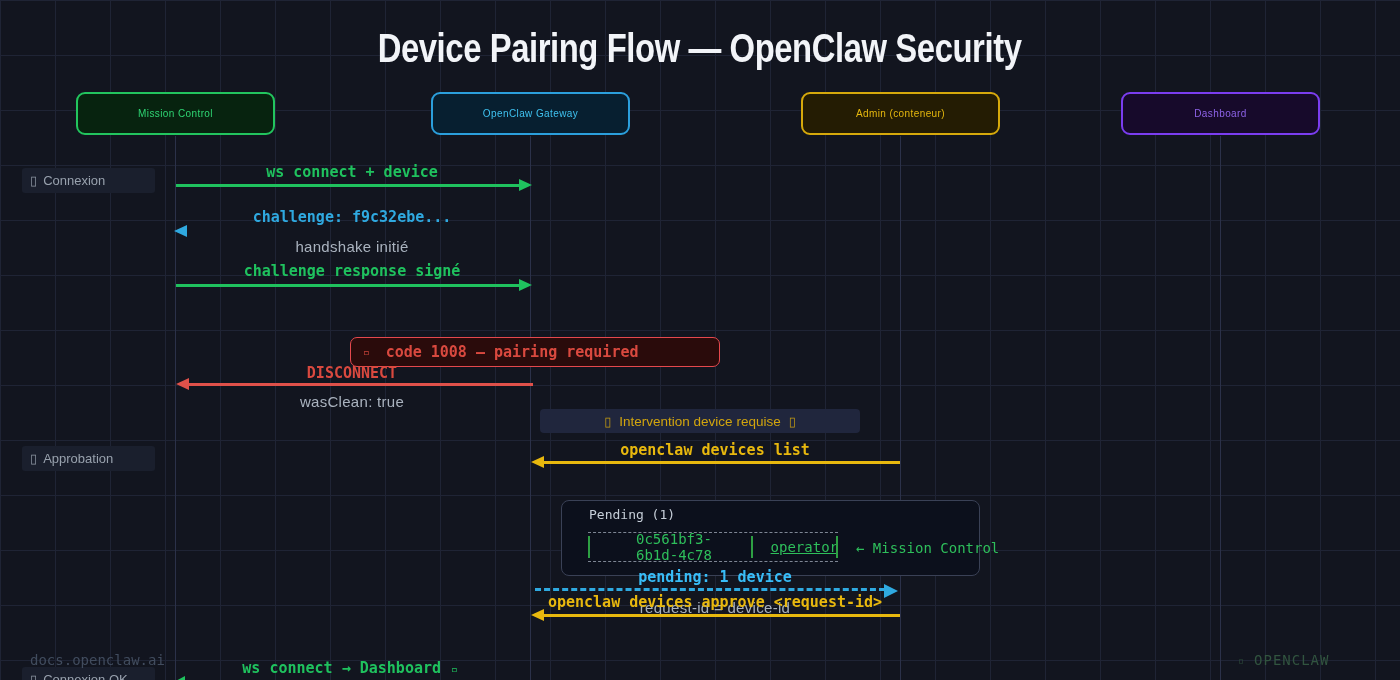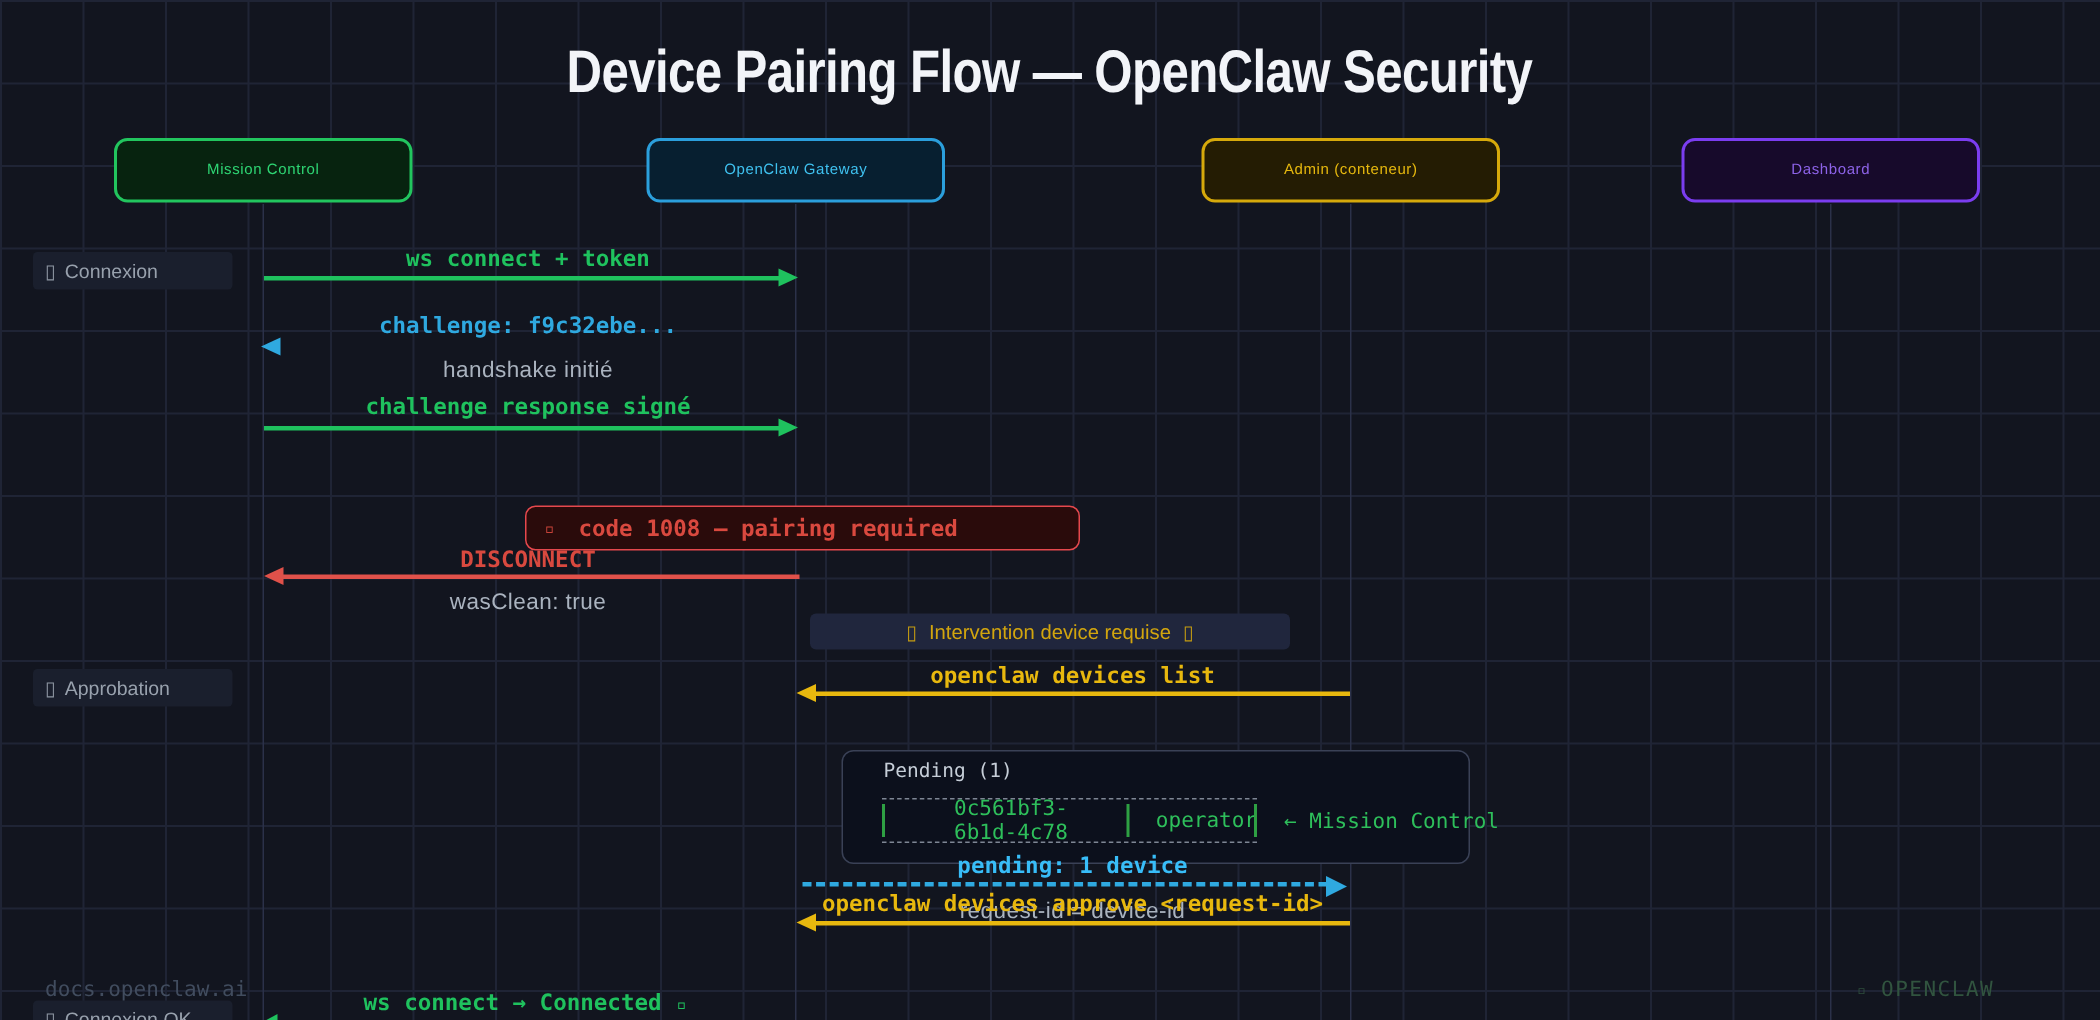--- a/index.html
+++ b/index.html
@@ -45,21 +45,21 @@
   .intervention{position:absolute;left:540px;top:409px;width:320px;height:24px;background:#20263d;border-radius:4px;
     display:flex;align-items:center;justify-content:center;gap:8px;color:#d2a50e;font-size:13.5px;}
   .intervention .tofu{font-size:13px;}
   .panel{position:absolute;left:561px;top:500px;width:419px;height:76px;box-sizing:border-box;
     background:#0c101c;border:1px solid #3a4156;border-radius:8px;}
   .panel-title{position:absolute;left:27px;top:6px;font-family:"DejaVu Sans Mono", monospace;font-size:13px;color:#c6ced8;}
   .ptable{position:absolute;left:26px;top:31px;width:250px;height:30px;box-sizing:border-box;
     border-top:1px dashed #7e8694;border-bottom:1px dashed #7e8694;display:flex;}
   .pcell{display:flex;align-items:center;justify-content:center;font-family:"DejaVu Sans Mono", monospace;
     font-size:14px;color:#2ebf5b;margin-left:48px;}
-  .c1{width:163px;} .c2{width:106px;}
+  .c1{width:163px;} .c2{width:106px;text-decoration:underline;}
   .vbar{position:absolute;top:4px;width:2px;height:22px;background:#2ea043;}
   .origin{position:absolute;left:294px;top:39px;font-family:"DejaVu Sans Mono", monospace;font-size:14px;color:#2ebf5b;white-space:nowrap;text-align:center;}
   .footer-link{position:absolute;left:30px;top:652px;font-family:"DejaVu Sans Mono", monospace;font-size:14px;color:#414c5e;}
   .brand{position:absolute;left:1238px;top:652px;display:flex;align-items:center;gap:9px;color:#31543f;
     font-family:"DejaVu Sans Mono", monospace;font-size:14px;letter-spacing:1px;}
   .brand .tofu{font-size:10px;}
   .reconnect-icon{font-size:11px;margin-left:10px;}
 </style>
 </head>
 <body>
@@ -84,21 +84,21 @@
   </div>
   <div class="phase" style="top:446px;">
     <span class="tofu">▯</span>
     <span>Approbation</span>
   </div>
   <div class="phase" style="top:667px;">
     <span class="tofu">▯</span>
     <span>Connexion OK</span>
   </div>
 
-  <div class="msg green" style="left:152px;top:163px;">ws connect + token</div>
+  <div class="msg green" style="left:152px;top:163px;">ws connect + device</div>
   <div class="aline lg" style="left:176px;top:184px;width:346px;"></div>
   <div class="head hr hg" style="left:519px;top:179px;"></div>
 
   <div class="msg cyan" style="left:152px;top:208px;">challenge: f9c32ebe...</div>
   <div class="head hl hc" style="left:174px;top:225px;"></div>
   <div class="note" style="left:152px;top:238px;">handshake initié</div>
 
   <div class="msg green" style="left:152px;top:262px;">challenge response signé</div>
   <div class="aline lg" style="left:176px;top:284px;width:346px;"></div>
   <div class="head hr hg" style="left:519px;top:279px;"></div>
@@ -139,21 +139,21 @@
   <div class="aline dashed" style="left:535px;top:588px;width:350px;"></div>
   <div class="head hr hc" style="left:884px;top:584px;border-top-width:7px;border-bottom-width:7px;border-left-width:14px;"></div>
 
   <div class="note" style="left:515px;top:599px;z-index:1;">request-id = device-id</div>
   <div class="msg yellow" style="left:515px;top:593px;z-index:2;">openclaw devices approve &lt;request-id&gt;</div>
   <div class="aline ly" style="left:542px;top:614px;width:358px;z-index:2;"></div>
   <div class="head hl hy" style="left:531px;top:609px;z-index:2;"></div>
 
   <a class="footer-link">docs.openclaw.ai</a>
   <div class="msg green" style="left:150px;top:659px;">
-    <span>ws connect → Connected</span><span class="reconnect-icon">▫</span>
+    <span>ws connect → Dashboard</span><span class="reconnect-icon">▫</span>
   </div>
   <div class="head hl hg" style="left:172px;top:676px;border-top-width:7px;border-bottom-width:7px;"></div>
   <div class="brand">
     <span class="tofu">▫</span>
     <span>OPENCLAW</span>
   </div>
 
 </div>
 
 </body></html>

